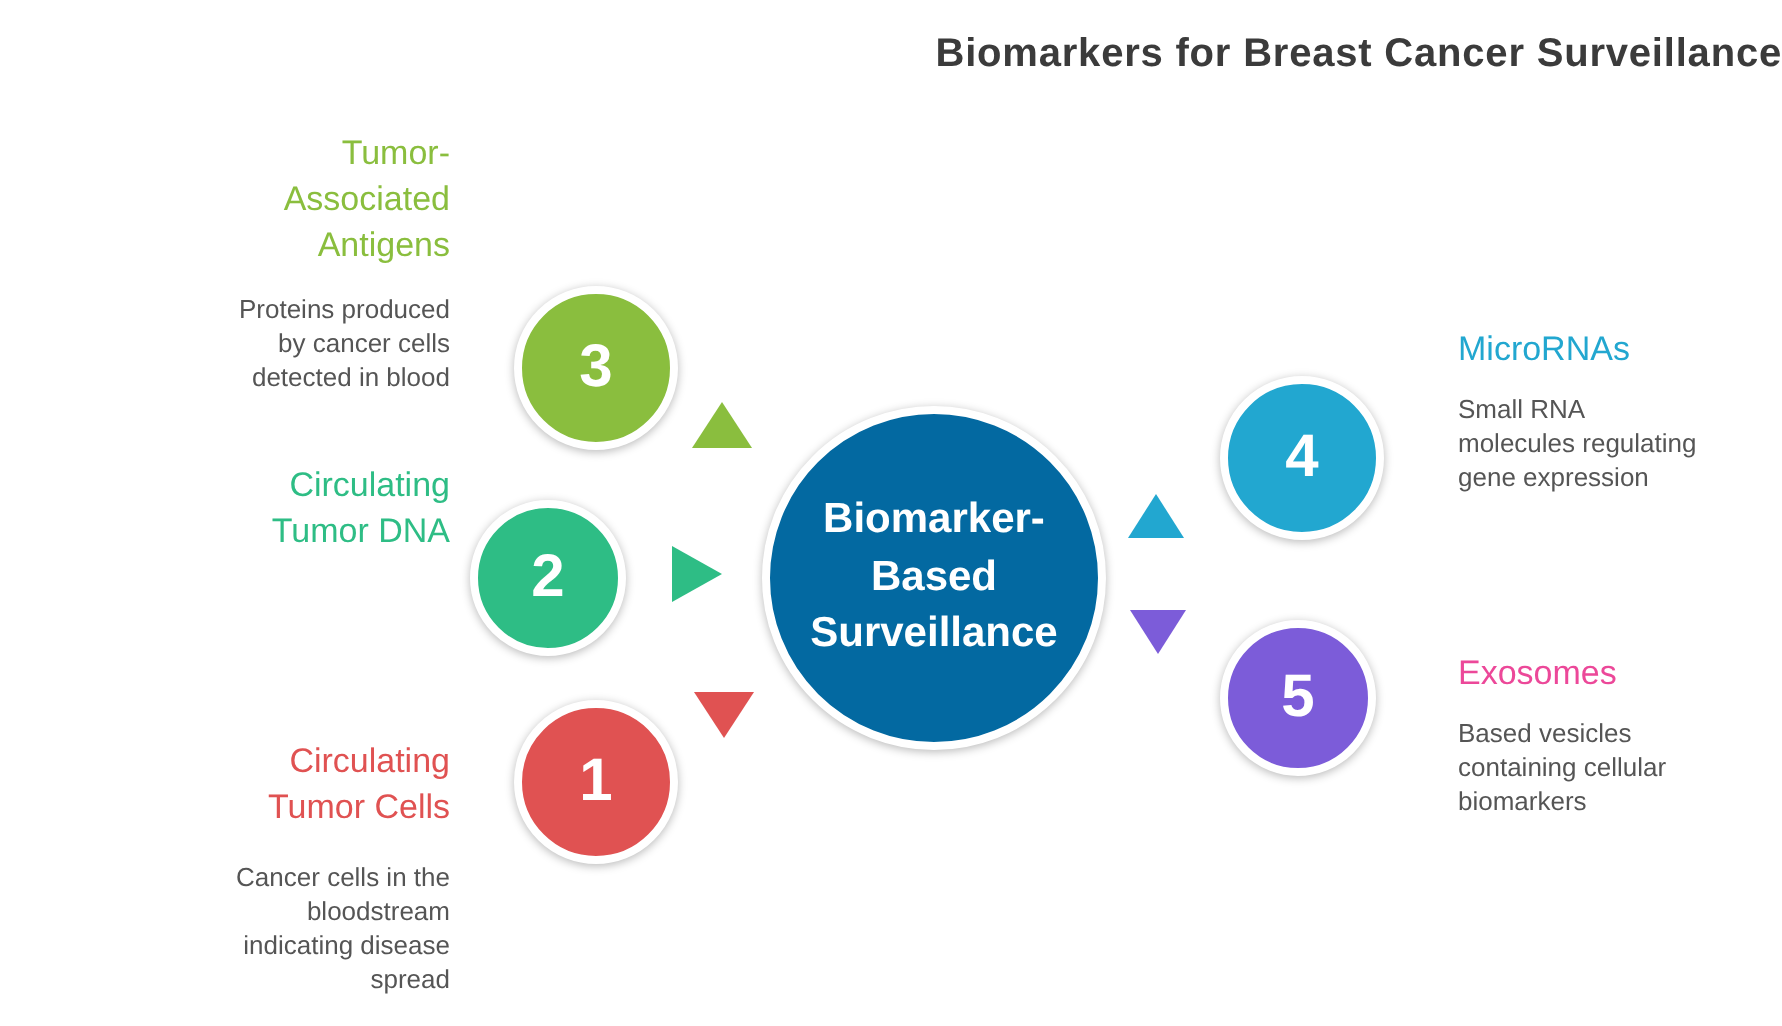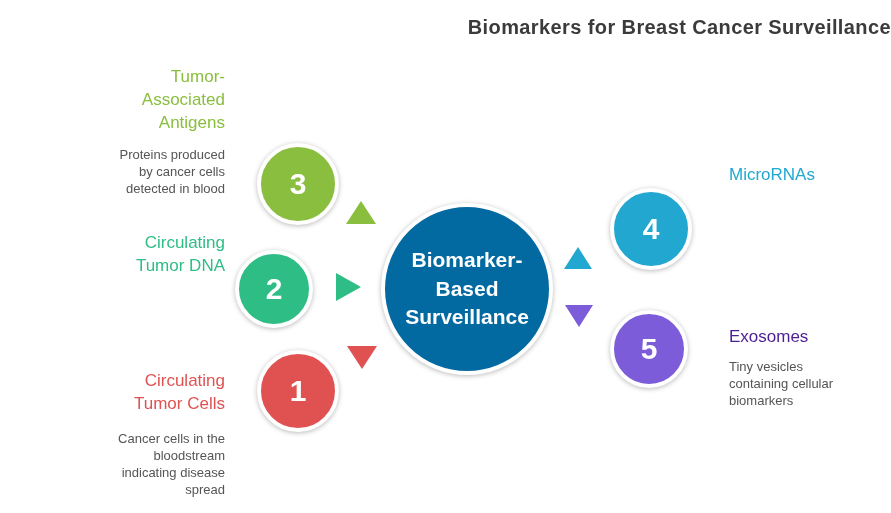--- a/index.html
+++ b/index.html
@@ -140,19 +140,22 @@
   </div>
 
   <div class="node-circle c4" style="background-color: rgb(34, 167, 208);">
     <span class="num">4</span>
   </div>
   <div class="node-circle c5" style="background-color: rgb(124, 92, 217);">
     <span class="num">5</span>
   </div>
 
   <div class="node-label right-col l-mirna" style="color: rgb(34, 167, 208);">MicroRNAs</div>
+  <div class="node-desc right-col d-mirna">Small RNA
+molecules regulating
+gene expression</div>
 
-  <div class="node-label right-col l-exo" style="color: #4c1d95;">Exosomes</div>
-  <div class="node-desc right-col d-exo">Tiny vesicles
+  <div class="node-label right-col l-exo" style="color: #ec4899;">Exosomes</div>
+  <div class="node-desc right-col d-exo">Based vesicles
 containing cellular
 biomarkers</div>
 
 </div>
 
 </body></html>

